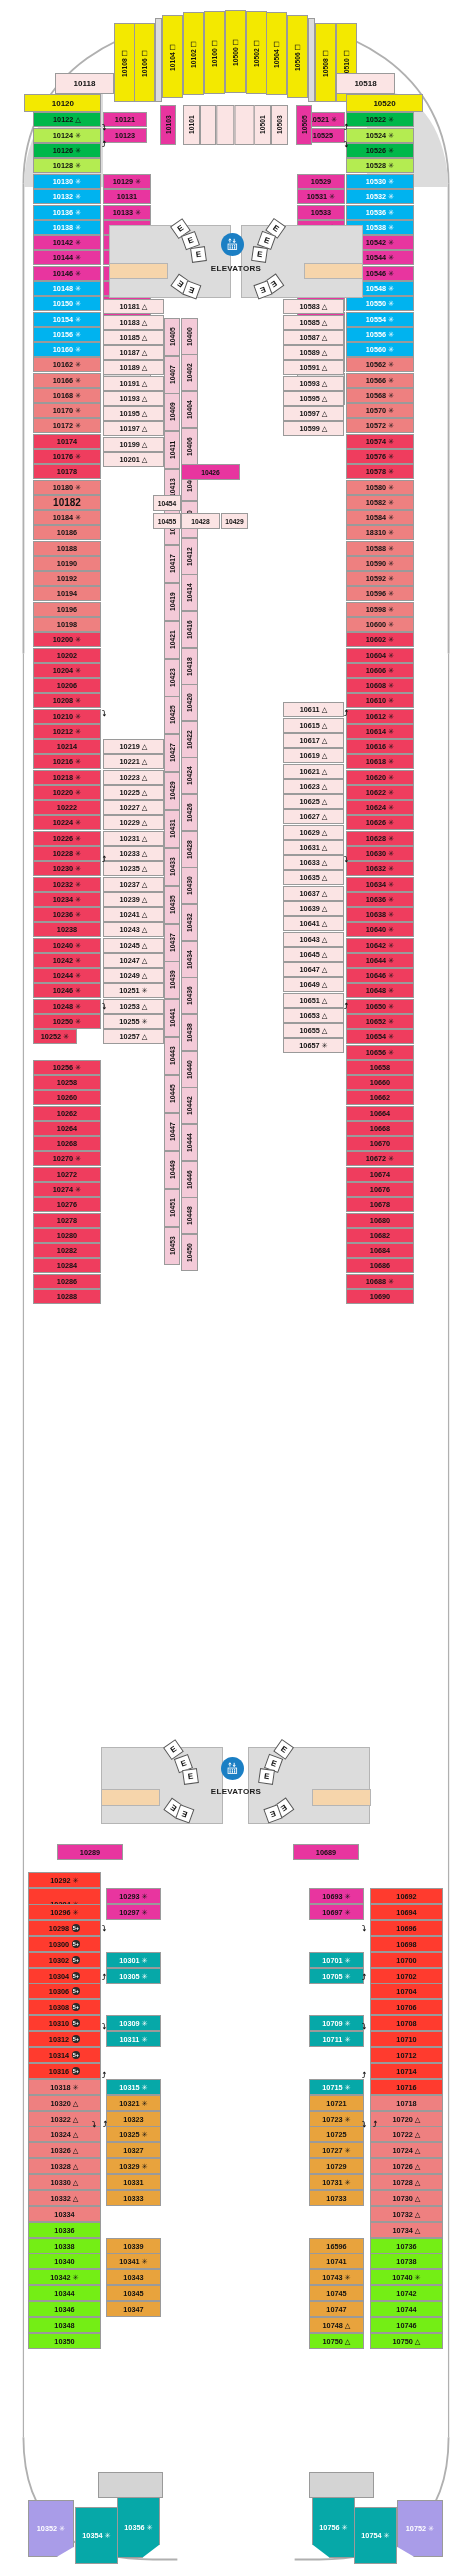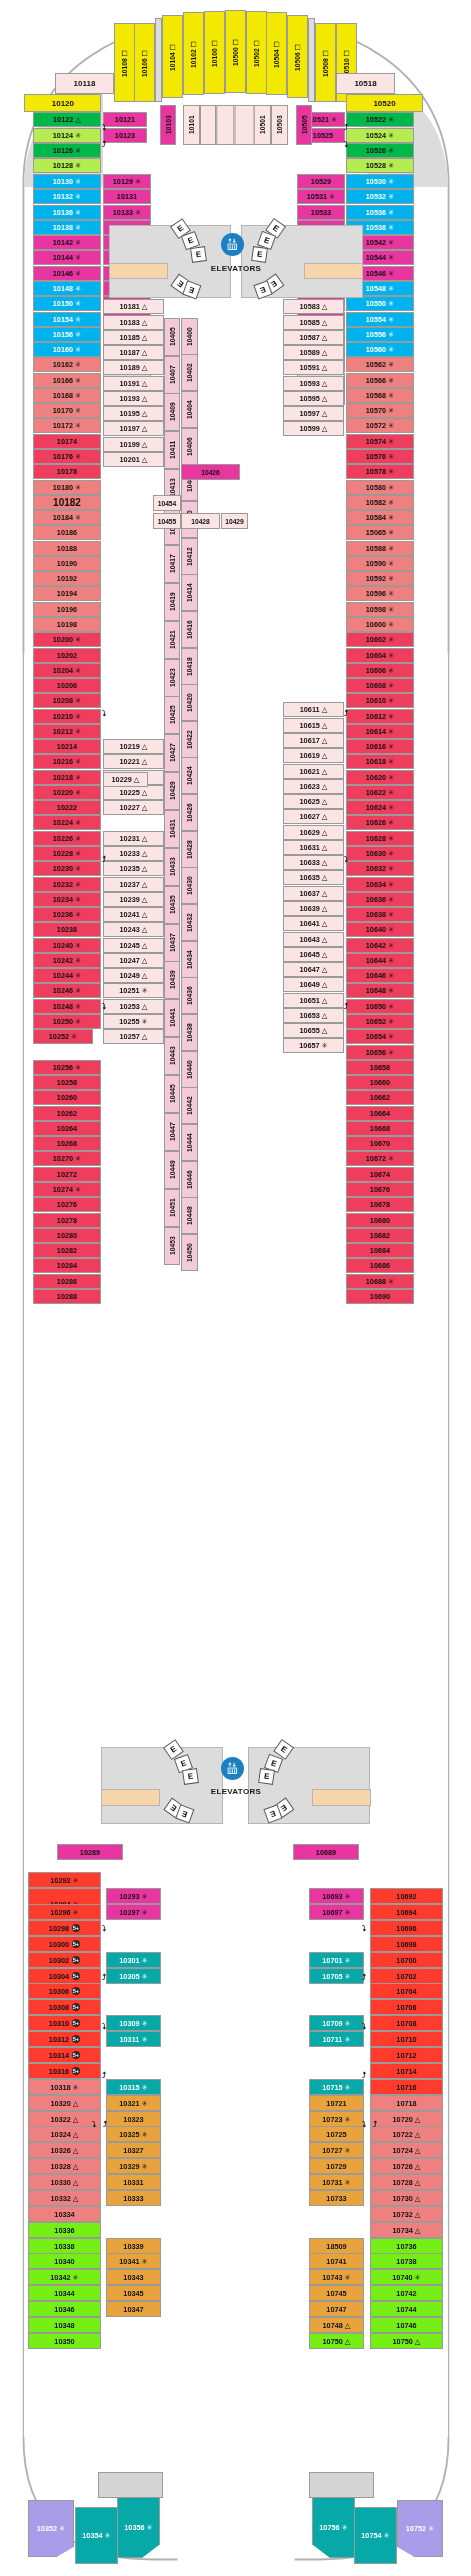--- a/index.html
+++ b/index.html
@@ -175,21 +175,21 @@
       <div class="c crimson" style="left:33px;top:877px;width:68px;height:15.3px;font-size:7.3px;">10232 ✳</div>
       <div class="c crimson" style="left:33px;top:892px;width:68px;height:15.3px;font-size:7.3px;">10234 ✳</div>
       <div class="c crimson" style="left:33px;top:907px;width:68px;height:15.3px;font-size:7.3px;">10236 ✳</div>
       <div class="c crimson" style="left:33px;top:922px;width:68px;height:15.3px;font-size:7.3px;">10238</div>
       <div class="c crimson" style="left:33px;top:938px;width:68px;height:15.3px;font-size:7.3px;">10240 ✳</div>
       <div class="c crimson" style="left:33px;top:953px;width:68px;height:15.3px;font-size:7.3px;">10242 ✳</div>
       <div class="c crimson" style="left:33px;top:968px;width:68px;height:15.3px;font-size:7.3px;">10244 ✳</div>
       <div class="c crimson" style="left:33px;top:983px;width:68px;height:15.3px;font-size:7.3px;">10246 ✳</div>
       <div class="c crimson" style="left:33px;top:999px;width:68px;height:15.3px;font-size:7.3px;">10248 ✳</div>
       <div class="c crimson" style="left:33px;top:1014px;width:68px;height:15.3px;font-size:7.3px;">10250 ✳</div>
-      <div class="c crimson" style="left:33px;top:1029px;width:60px;height:15.3px;font-size:7.3px;">10252 ✳</div>
+      <div class="c crimson" style="left:33px;top:1029px;width:44px;height:15.3px;font-size:7.3px;">10252 ✳</div>
       <div class="c crimson" style="left:33px;top:1045px;width:68px;height:15.3px;font-size:7.3px;margin-top:32px;">10254 ✳</div>
       <div class="c crimson" style="left:33px;top:1060px;width:68px;height:15.3px;font-size:7.3px;">10256 ✳</div>
       <div class="c crimson" style="left:33px;top:1075px;width:68px;height:15.3px;font-size:7.3px;">10258</div>
       <div class="c crimson" style="left:33px;top:1090px;width:68px;height:15.3px;font-size:7.3px;">10260</div>
       <div class="c crimson" style="left:33px;top:1106px;width:68px;height:15.3px;font-size:7.3px;">10262</div>
       <div class="c crimson" style="left:33px;top:1121px;width:68px;height:15.3px;font-size:7.3px;">10264</div>
       <div class="c crimson" style="left:33px;top:1136px;width:68px;height:15.3px;font-size:7.3px;">10268</div>
       <div class="c crimson" style="left:33px;top:1151px;width:68px;height:15.3px;font-size:7.3px;">10270 ✳</div>
       <div class="c crimson" style="left:33px;top:1167px;width:68px;height:15.3px;font-size:7.3px;">10272</div>
       <div class="c crimson" style="left:33px;top:1182px;width:68px;height:15.3px;font-size:7.3px;">10274 ✳</div>
@@ -218,21 +218,21 @@
       <div class="c salmon" style="left:346px;top:373px;width:68px;height:15.3px;font-size:7.3px;">10566 ✳</div>
       <div class="c salmon" style="left:346px;top:388px;width:68px;height:15.3px;font-size:7.3px;">10568 ✳</div>
       <div class="c salmon" style="left:346px;top:403px;width:68px;height:15.3px;font-size:7.3px;">10570 ✳</div>
       <div class="c salmon" style="left:346px;top:418px;width:68px;height:15.3px;font-size:7.3px;">10572 ✳</div>
       <div class="c crimson" style="left:346px;top:434px;width:68px;height:15.3px;font-size:7.3px;">10574 ✳</div>
       <div class="c crimson" style="left:346px;top:449px;width:68px;height:15.3px;font-size:7.3px;">10576 ✳</div>
       <div class="c crimson" style="left:346px;top:464px;width:68px;height:15.3px;font-size:7.3px;">10578 ✳</div>
       <div class="c salmon" style="left:346px;top:480px;width:68px;height:15.3px;font-size:7.3px;">10580 ✳</div>
       <div class="c salmon" style="left:346px;top:495px;width:68px;height:15.3px;font-size:7.3px;">10582 ✳</div>
       <div class="c salmon" style="left:346px;top:510px;width:68px;height:15.3px;font-size:7.3px;">10584 ✳</div>
-      <div class="c salmon" style="left:346px;top:525px;width:68px;height:15.3px;font-size:7.3px;">15065 ✳</div>
+      <div class="c salmon" style="left:346px;top:525px;width:68px;height:15.3px;font-size:7.3px;">18310 ✳</div>
       <div class="c salmon" style="left:346px;top:541px;width:68px;height:15.3px;font-size:7.3px;">10588 ✳</div>
       <div class="c salmon" style="left:346px;top:556px;width:68px;height:15.3px;font-size:7.3px;">10590 ✳</div>
       <div class="c salmon" style="left:346px;top:571px;width:68px;height:15.3px;font-size:7.3px;">10592 ✳</div>
       <div class="c salmon" style="left:346px;top:586px;width:68px;height:15.3px;font-size:7.3px;">10596 ✳</div>
       <div class="c salmon" style="left:346px;top:602px;width:68px;height:15.3px;font-size:7.3px;">10598 ✳</div>
       <div class="c salmon" style="left:346px;top:617px;width:68px;height:15.3px;font-size:7.3px;">10600 ✳</div>
       <div class="c crimson" style="left:346px;top:632px;width:68px;height:15.3px;font-size:7.3px;">10602 ✳</div>
       <div class="c crimson" style="left:346px;top:648px;width:68px;height:15.3px;font-size:7.3px;">10604 ✳</div>
       <div class="c crimson" style="left:346px;top:663px;width:68px;height:15.3px;font-size:7.3px;">10606 ✳</div>
       <div class="c crimson" style="left:346px;top:678px;width:68px;height:15.3px;font-size:7.3px;">10608 ✳</div>
@@ -332,21 +332,21 @@
       <div class="c pink-pale" style="left:283px;top:391px;width:61px;height:15.3px;font-size:7.3px;">10595 △</div>
       <div class="c pink-pale" style="left:283px;top:406px;width:61px;height:15.3px;font-size:7.3px;">10597 △</div>
       <div class="c pink-pale" style="left:283px;top:421px;width:61px;height:15.3px;font-size:7.3px;">10599 △</div>
     </div>
   <div id="port-inner3">
       <div class="c pink-pale" style="left:103px;top:739px;width:61px;height:15.3px;font-size:7.3px;">10219 △</div>
       <div class="c pink-pale" style="left:103px;top:754px;width:61px;height:15.3px;font-size:7.3px;">10221 △</div>
       <div class="c pink-pale" style="left:103px;top:770px;width:61px;height:15.3px;font-size:7.3px;">10223 △</div>
       <div class="c pink-pale" style="left:103px;top:785px;width:61px;height:15.3px;font-size:7.3px;">10225 △</div>
       <div class="c pink-pale" style="left:103px;top:800px;width:61px;height:15.3px;font-size:7.3px;">10227 △</div>
-      <div class="c pink-pale" style="left:103px;top:772px;width:45px;height:15.3px;font-size:7.3px;">10229 △</div>
+      <div class="c pink-pale" style="left:103px;top:815px;width:61px;height:15.3px;font-size:7.3px;">10229 △</div>
       <div class="c pink-pale" style="left:103px;top:831px;width:61px;height:15.3px;font-size:7.3px;">10231 △</div>
       <div class="c pink-pale" style="left:103px;top:846px;width:61px;height:15.3px;font-size:7.3px;">10233 △</div>
       <div class="c pink-pale" style="left:103px;top:861px;width:61px;height:15.3px;font-size:7.3px;">10235 △</div>
       <div class="c pink-pale" style="left:103px;top:877px;width:61px;height:15.3px;font-size:7.3px;">10237 △</div>
       <div class="c pink-pale" style="left:103px;top:892px;width:61px;height:15.3px;font-size:7.3px;">10239 △</div>
       <div class="c pink-pale" style="left:103px;top:907px;width:61px;height:15.3px;font-size:7.3px;">10241 △</div>
       <div class="c pink-pale" style="left:103px;top:922px;width:61px;height:15.3px;font-size:7.3px;">10243 △</div>
       <div class="c pink-pale" style="left:103px;top:938px;width:61px;height:15.3px;font-size:7.3px;">10245 △</div>
       <div class="c pink-pale" style="left:103px;top:953px;width:61px;height:15.3px;font-size:7.3px;">10247 △</div>
       <div class="c pink-pale" style="left:103px;top:968px;width:61px;height:15.3px;font-size:7.3px;">10249 △</div>
@@ -536,21 +536,21 @@
       <div class="c salmon" style="left:370px;top:2190px;width:73px;height:16px;font-size:7.3px;">10730 △</div>
       <div class="c orange" style="left:106px;top:2190px;width:55px;height:16px;font-size:7.3px;">10333</div>
       <div class="c orange" style="left:309px;top:2190px;width:55px;height:16px;font-size:7.3px;">10733</div>
       <div class="c salmon" style="left:28px;top:2206px;width:73px;height:16px;font-size:7.3px;">10334</div>
       <div class="c salmon" style="left:370px;top:2206px;width:73px;height:16px;font-size:7.3px;">10732 △</div>
       <div class="c limebright" style="left:28px;top:2222px;width:73px;height:16px;font-size:7.3px;">10336</div>
       <div class="c salmon" style="left:370px;top:2222px;width:73px;height:16px;font-size:7.3px;">10734 △</div>
       <div class="c limebright" style="left:28px;top:2238px;width:73px;height:16px;font-size:7.3px;">10338</div>
       <div class="c limebright" style="left:370px;top:2238px;width:73px;height:16px;font-size:7.3px;">10736</div>
       <div class="c orange" style="left:106px;top:2238px;width:55px;height:16px;font-size:7.3px;">10339</div>
-      <div class="c orange" style="left:309px;top:2238px;width:55px;height:16px;font-size:7.3px;">18509</div>
+      <div class="c orange" style="left:309px;top:2238px;width:55px;height:16px;font-size:7.3px;">16596</div>
       <div class="c limebright" style="left:28px;top:2253px;width:73px;height:16px;font-size:7.3px;">10340</div>
       <div class="c limebright" style="left:370px;top:2253px;width:73px;height:16px;font-size:7.3px;">10738</div>
       <div class="c orange" style="left:106px;top:2253px;width:55px;height:16px;font-size:7.3px;">10341 ✳</div>
       <div class="c orange" style="left:309px;top:2253px;width:55px;height:16px;font-size:7.3px;">10741</div>
       <div class="c limebright" style="left:28px;top:2269px;width:73px;height:16px;font-size:7.3px;">10342 ✳</div>
       <div class="c limebright" style="left:370px;top:2269px;width:73px;height:16px;font-size:7.3px;">10740 ✳</div>
       <div class="c orange" style="left:106px;top:2269px;width:55px;height:16px;font-size:7.3px;">10343</div>
       <div class="c orange" style="left:309px;top:2269px;width:55px;height:16px;font-size:7.3px;">10743 ✳</div>
       <div class="c limebright" style="left:28px;top:2285px;width:73px;height:16px;font-size:7.3px;">10344</div>
       <div class="c limebright" style="left:370px;top:2285px;width:73px;height:16px;font-size:7.3px;">10742</div>

